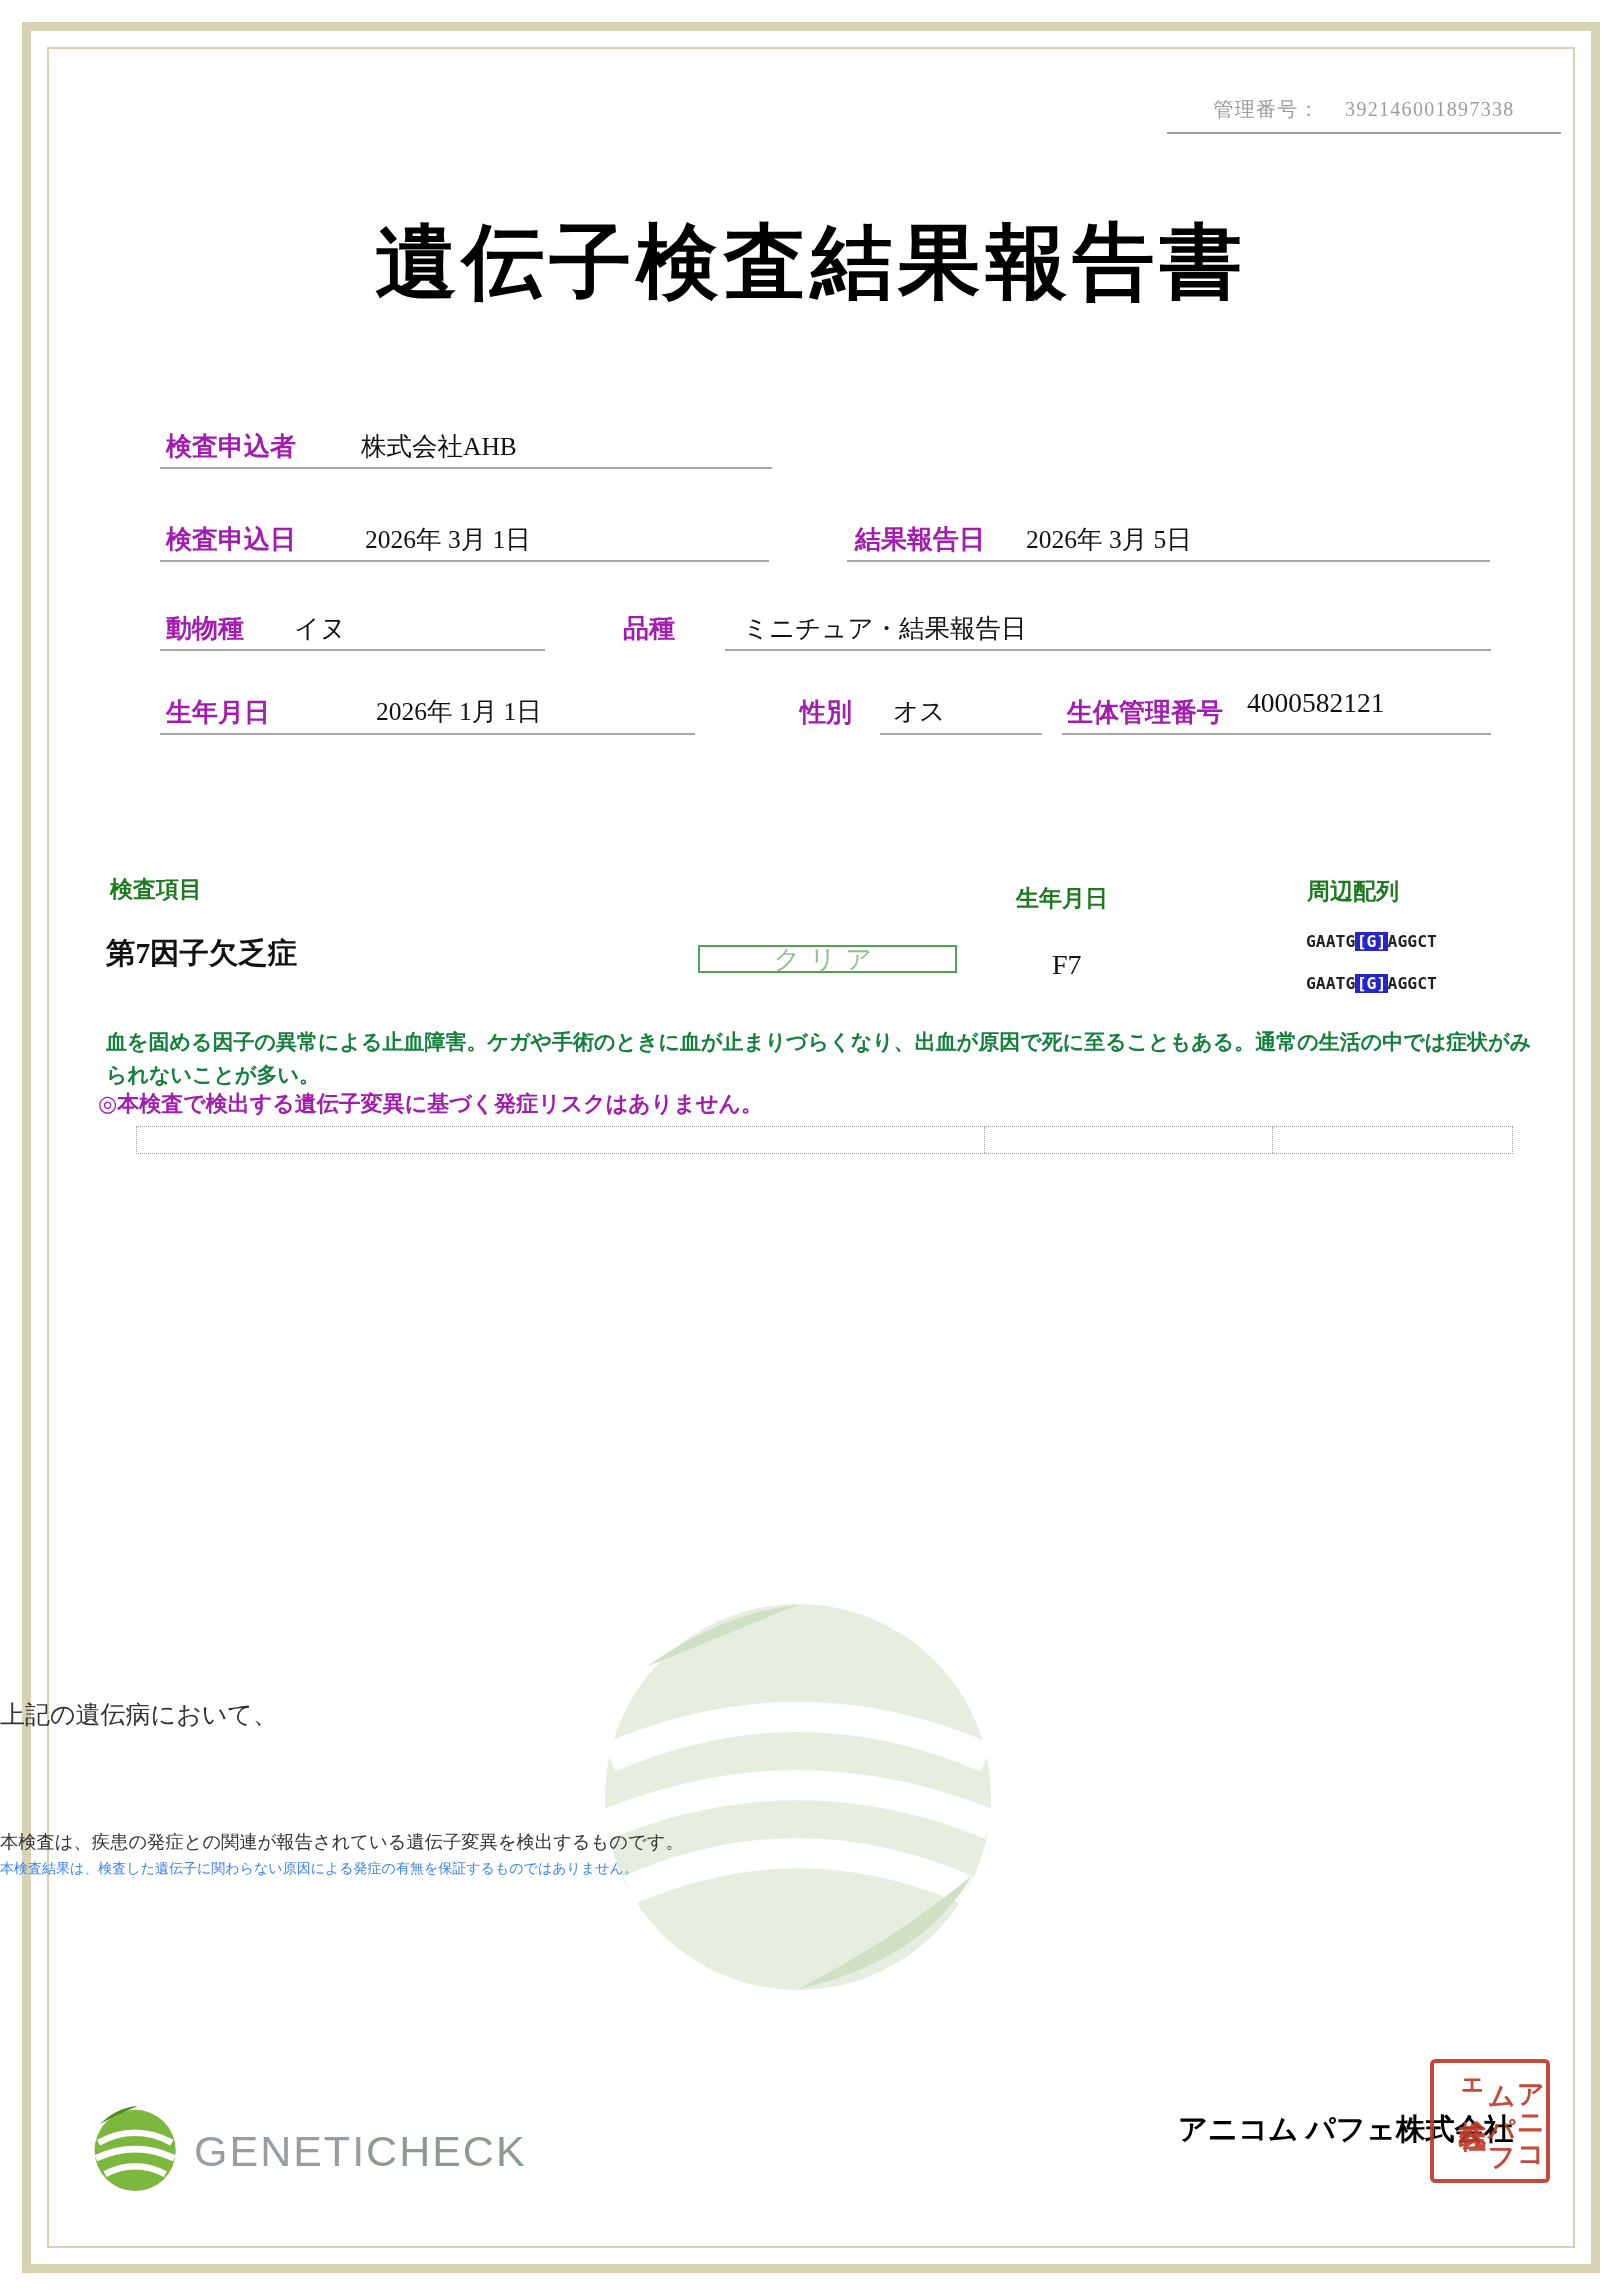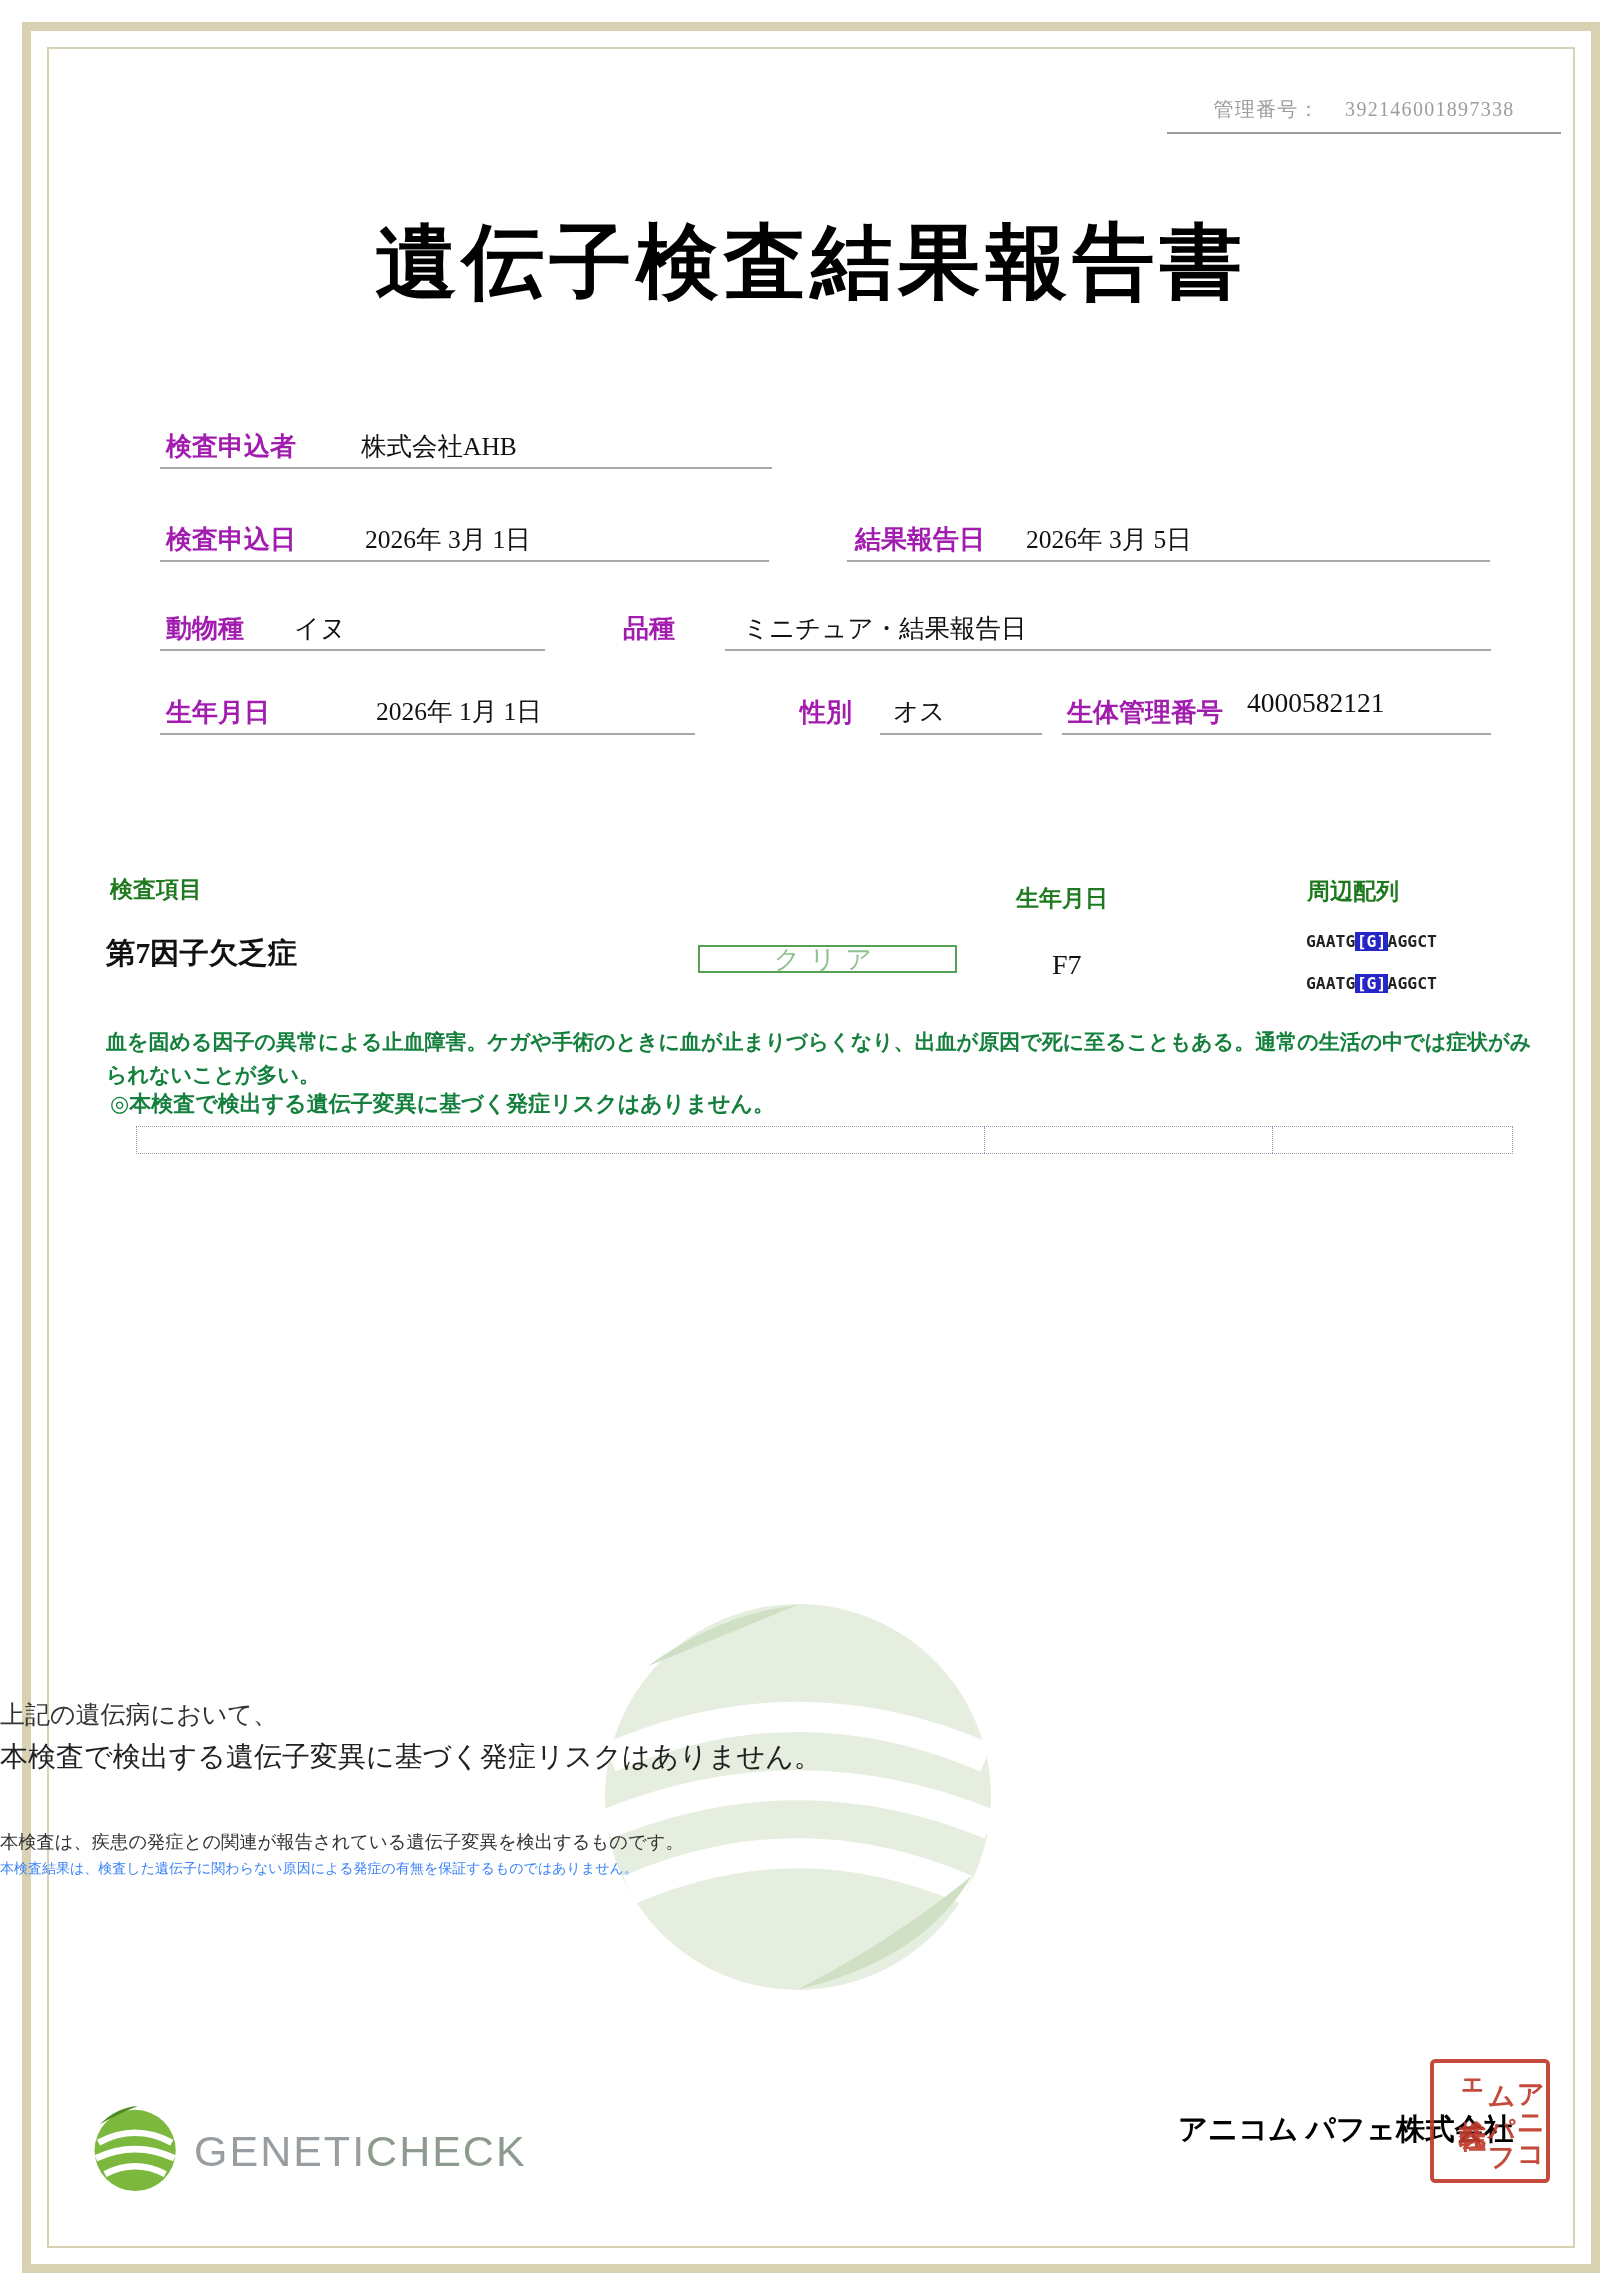--- a/index.html
+++ b/index.html
@@ -29,21 +29,21 @@
               align-items:center;justify-content:center;
               font-family:"Liberation Sans","DejaVu Sans",sans-serif;
               font-size:26px;letter-spacing:9.2px;color:#8fc18f;}
   .gene-name{position:absolute;left:1052px;top:949px;font-size:28px;}
   .seq-line{position:absolute;left:1306px;font-family:"DejaVu Sans Mono","Liberation Mono",monospace;
             font-size:16.4px;color:#222;font-weight:bold;white-space:nowrap;}
   .seq-variant{background:#2525c8;color:#fff;padding:0 1.3px;}
 
   .description{position:absolute;left:106px;top:1026px;width:1436px;
                font-weight:600;font-size:21px;line-height:1.55;color:#15803d;}
-  .risk-note{position:absolute;left:110px;top:1089px;font-weight:bold;font-size:22px;color:#15803d;}
+  .risk-note{position:absolute;left:98px;top:1089px;font-weight:bold;font-size:22px;color:#a21caf;}
 
   .dotted-box{position:absolute;left:136px;top:1126px;width:1377px;height:27.5px;
               border:1.3px dotted #9898b4;box-sizing:border-box;}
   .dotted-div{position:absolute;top:0;bottom:0;border-left:1.3px dotted #9898b4;}
   .dotted-div.d1{left:847px;}
   .dotted-div.d2{left:1135px;}
 
   .watermark{position:absolute;left:569px;top:1568px;width:458px;height:458px;z-index:0;}
 
   .sans{font-family:"Liberation Sans","DejaVu Sans",sans-serif;}
@@ -142,21 +142,20 @@
       <circle cx="350" cy="350" r="295" fill="#e6eee0"></circle>
       <path d="M62 290 Q 350 165 638 290" stroke="#ffffff" stroke-width="46" fill="none"></path>
       <path d="M56 392 Q 350 272 644 392" stroke="#ffffff" stroke-width="46" fill="none"></path>
       <path d="M92 492 Q 350 380 608 492" stroke="#ffffff" stroke-width="46" fill="none"></path>
       <path d="M350 644 Q 540 600 616 470 Q 500 566 350 644 Z" fill="#cfe0c4"></path>
       <path d="M120 150 Q 230 70 350 56 Q 220 110 120 150 Z" fill="#cfe0c4"></path>
     </svg>
   </div>
 
   <div class="center-text sans sum-1">上記の遺伝病において、</div>
-  <div class="center-text sans sum-2">本検査で検出する遺伝子変異に基づく発症リスクはありません。</div>
   <div class="center-text sans sum-n1">本検査は、疾患の発症との関連が報告されている遺伝子変異を検出するものです。</div>
   <div class="center-text sans sum-n2">本検査結果は、検査した遺伝子に関わらない原因による発症の有無を保証するものではありません。</div>
 
   <div class="logo-icon">
     <svg width="93" height="93" viewBox="0 0 142 142" xmlns="http://www.w3.org/2000/svg">
       <circle cx="72" cy="74" r="62" fill="#7cb83d"></circle>
       <path d="M16 62 Q 72 32 128 62" stroke="#ffffff" stroke-width="10" fill="none"></path>
       <path d="M12 86 Q 72 58 132 86" stroke="#ffffff" stroke-width="10" fill="none"></path>
       <path d="M26 110 Q 72 86 118 110" stroke="#ffffff" stroke-width="10" fill="none"></path>
       <path d="M18 34 Q 44 8 76 6 Q 42 20 18 34 Z" fill="#4e8a24"></path>

